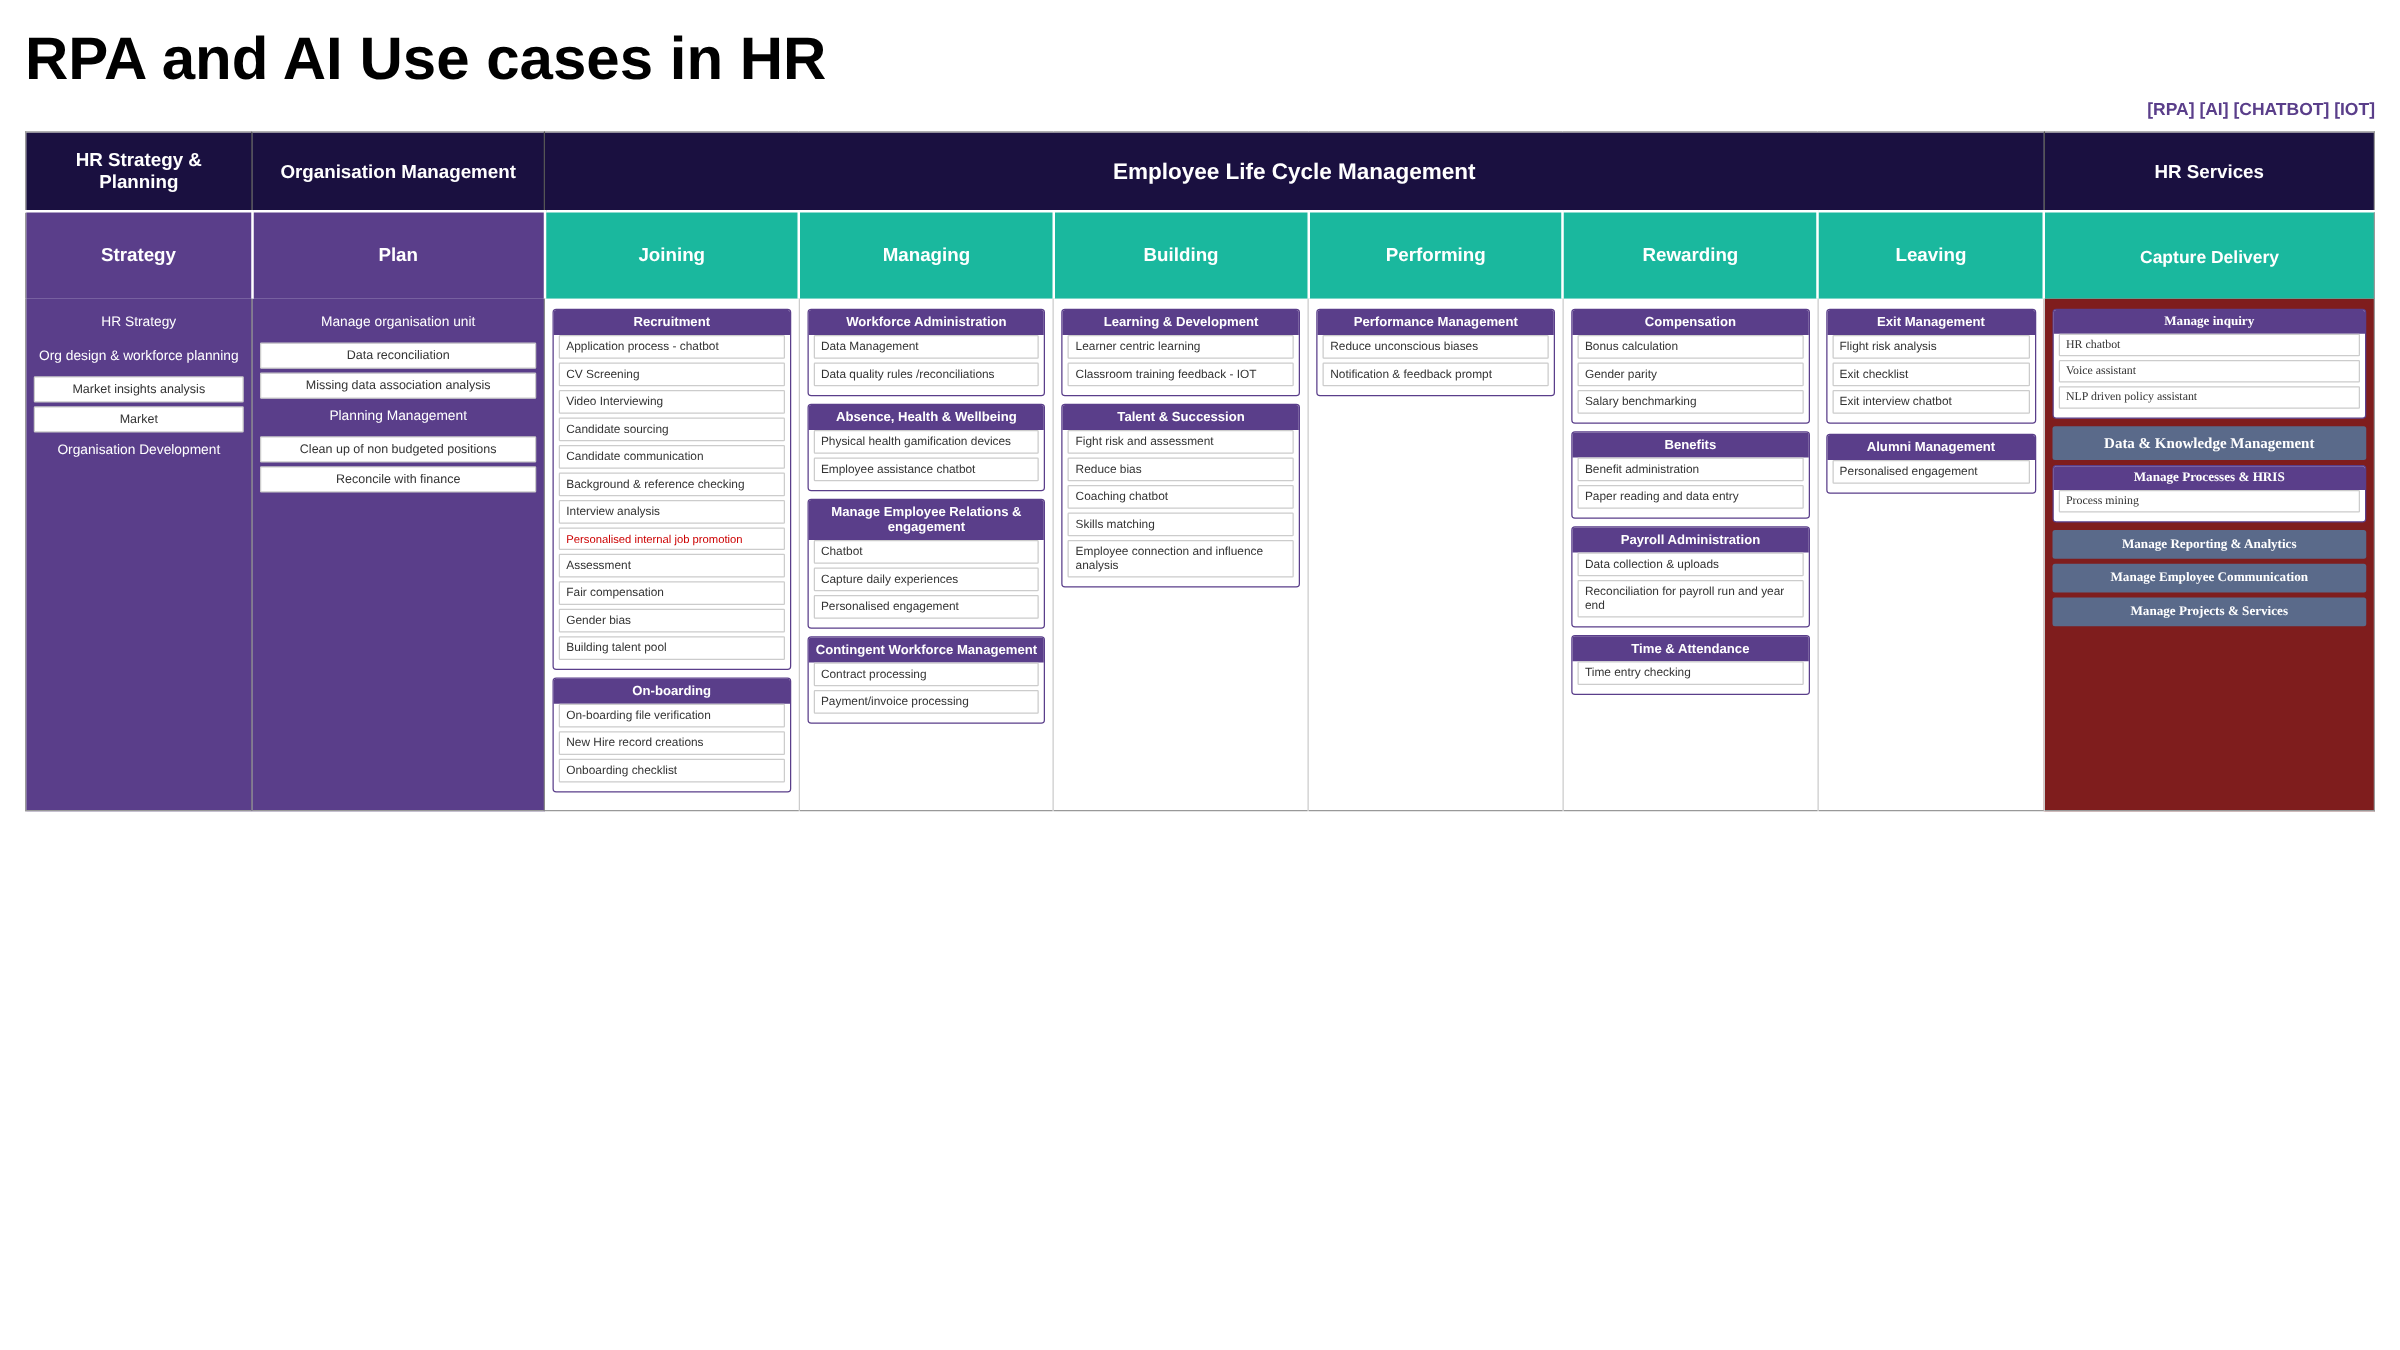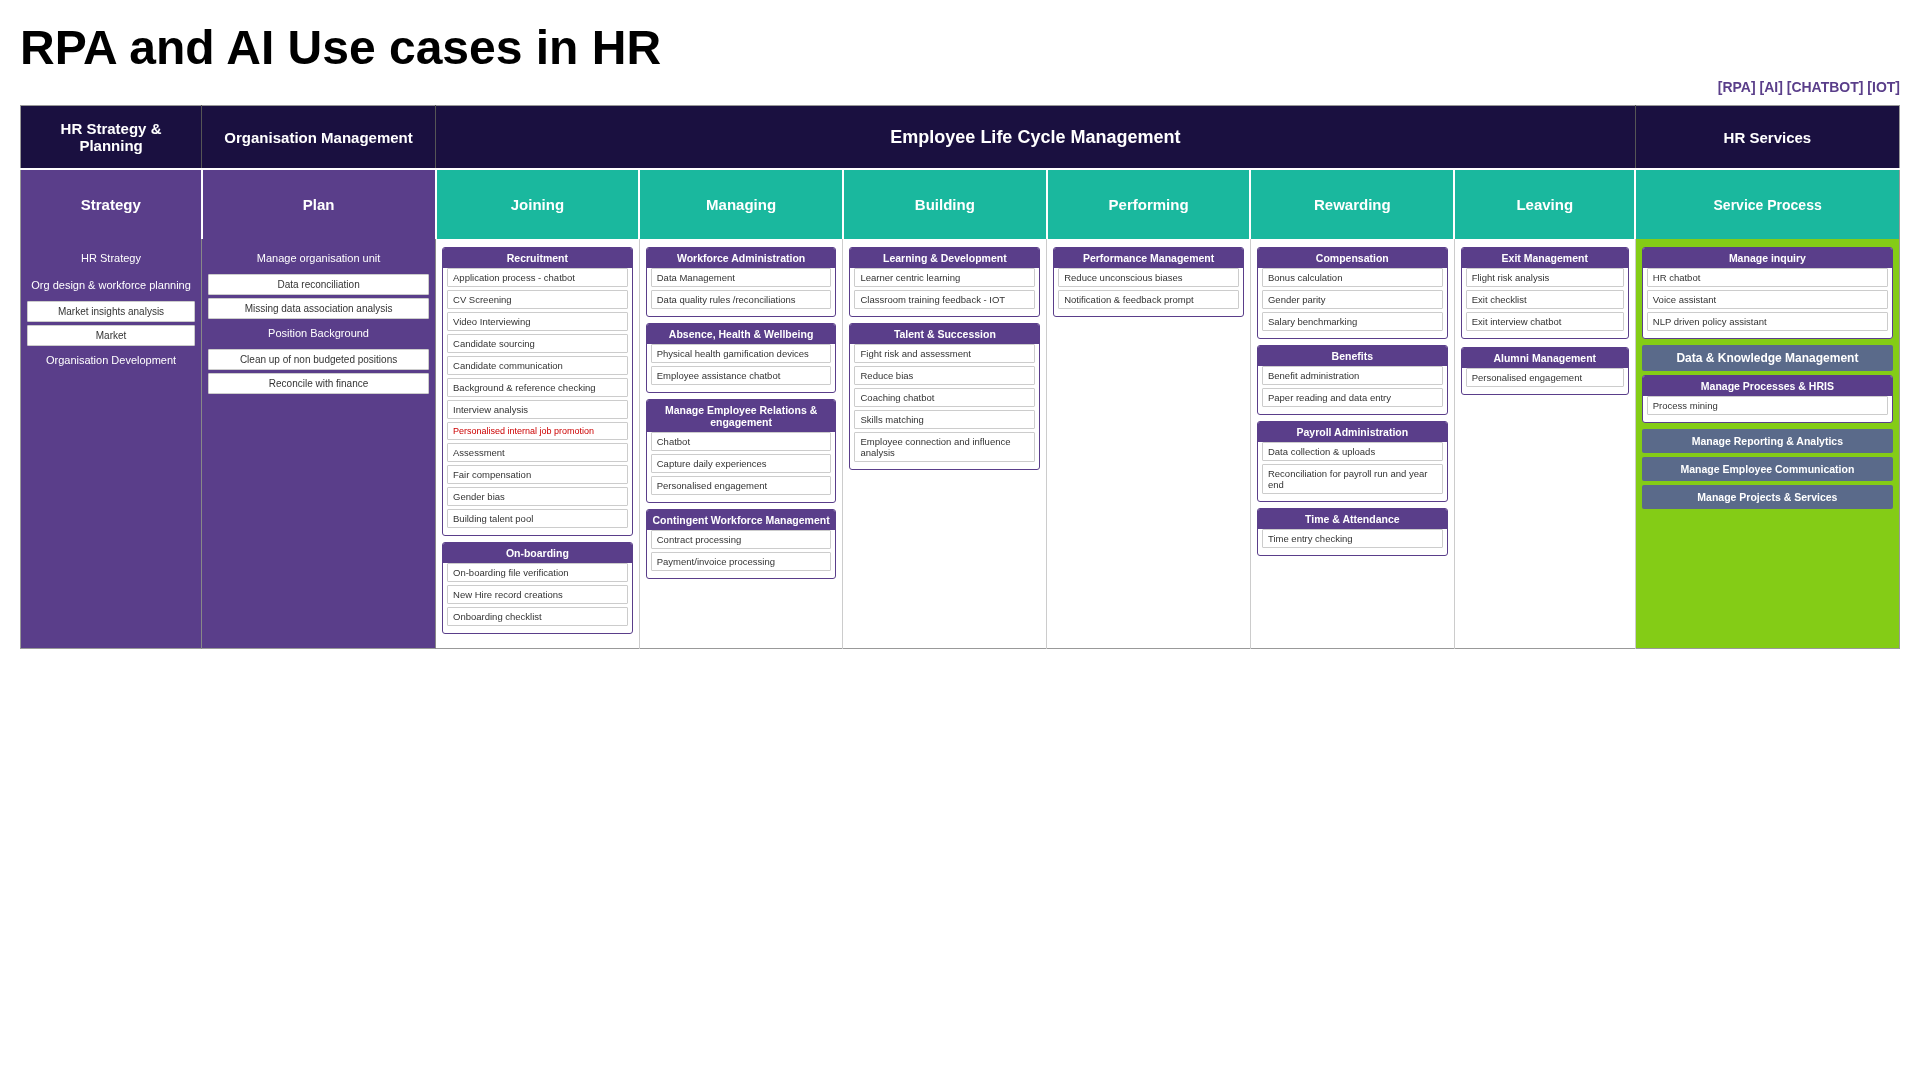--- a/index.html
+++ b/index.html
@@ -28,39 +28,39 @@
     </tr>
     <tr>
       <td style="background:#5a3e8a;color:#fff;font-size:15px;font-weight:bold;text-align:center;padding:10px 6px;border-right:2px solid #fff;border-top:2px solid #fff;">Strategy</td>
       <td style="background:#5a3e8a;color:#fff;font-size:15px;font-weight:bold;text-align:center;padding:10px 6px;border-right:2px solid #fff;border-top:2px solid #fff;">Plan</td>
       <td style="background:#1ab89e;color:#fff;font-size:15px;font-weight:bold;text-align:center;padding:10px 6px;width:135px;border-right:2px solid #fff;border-top:2px solid #fff;">Joining</td>
       <td style="background:#1ab89e;color:#fff;font-size:15px;font-weight:bold;text-align:center;padding:10px 6px;width:135px;border-right:2px solid #fff;border-top:2px solid #fff;">Managing</td>
       <td style="background:#1ab89e;color:#fff;font-size:15px;font-weight:bold;text-align:center;padding:10px 6px;width:135px;border-right:2px solid #fff;border-top:2px solid #fff;">Building</td>
       <td style="background:#1ab89e;color:#fff;font-size:15px;font-weight:bold;text-align:center;padding:10px 6px;width:135px;border-right:2px solid #fff;border-top:2px solid #fff;">Performing</td>
       <td style="background:#1ab89e;color:#fff;font-size:15px;font-weight:bold;text-align:center;padding:26px 6px;width:135px;border-right:2px solid #fff;border-top:2px solid #fff;">Rewarding</td>
       <td style="background:#1ab89e;color:#fff;font-size:15px;font-weight:bold;text-align:center;padding:10px 6px;width:120px;border-right:2px solid #fff;border-top:2px solid #fff;">Leaving</td>
-      <td style="background:#1ab89e;color:#fff;font-size:14px;font-weight:bold;text-align:center;padding:10px 6px;border-top:2px solid #fff;">Service Process</td>
+      <td style="background:#1ab89e;color:#fff;font-size:14px;font-weight:bold;text-align:center;padding:10px 6px;border-top:2px solid #fff;">Capture Delivery</td>
     </tr>
   </thead>
   <tbody>
     <tr>
 
       <td style="background:#5a3e8a;padding:8px 6px;vertical-align:top;border-right:1px solid #888;">
         <div class="plain-text-white">HR Strategy</div>
         <div class="plain-text-white">Org design &amp; workforce planning</div>
         <div class="white-box">Market insights analysis</div>
         <div class="white-box">Market</div>
         <div class="plain-text-white">Organisation Development</div>
       </td>
 
       <td style="background:#5a3e8a;padding:8px 6px;vertical-align:top;border-right:1px solid #888;">
         <div class="plain-text-white">Manage organisation unit</div>
         <div class="white-box">Data reconciliation</div>
         <div class="white-box">Missing data association analysis</div>
-        <div class="plain-text-white">Position Background</div>
+        <div class="plain-text-white">Planning Management</div>
         <div class="white-box">Clean up of non budgeted positions</div>
         <div class="white-box">Reconcile with finance</div>
       </td>
 
       <td style="background:#fff;padding:8px 6px;vertical-align:top;border-right:1px solid #ccc;">
         <div class="section-group">
           <div class="group-title">Recruitment</div>
           <div class="white-box-sm">Application process - chatbot</div>
           <div class="white-box-sm">CV Screening</div>
           <div class="white-box-sm">Video Interviewing</div>
@@ -159,21 +159,21 @@
           <div class="white-box-sm">Flight risk analysis</div>
           <div class="white-box-sm">Exit checklist</div>
           <div class="white-box-sm">Exit interview chatbot</div>
         </div>
         <div class="section-group" style="margin-top:8px;">
           <div class="group-title">Alumni Management</div>
           <div class="white-box-sm">Personalised engagement</div>
         </div>
       </td>
 
-      <td style="background:#84cc16;padding:8px 6px;vertical-align:top;">
+      <td style="background:#7f1d1d;padding:8px 6px;vertical-align:top;font-family:Liberation Serif, serif;">
         <div class="section-group">
           <div class="group-title">Manage inquiry</div>
           <div class="white-box-sm">HR chatbot</div>
           <div class="white-box-sm">Voice assistant</div>
           <div class="white-box-sm">NLP driven policy assistant</div>
         </div>
         <div style="background:#5a6a8a;color:#fff;border-radius:2px;padding:6px 6px;margin-bottom:4px;font-size:12px;font-weight:bold;text-align:center;">Data &amp; Knowledge Management</div>
         <div class="section-group">
           <div class="group-title">Manage Processes &amp; HRIS</div>
           <div class="white-box-sm">Process mining</div>

